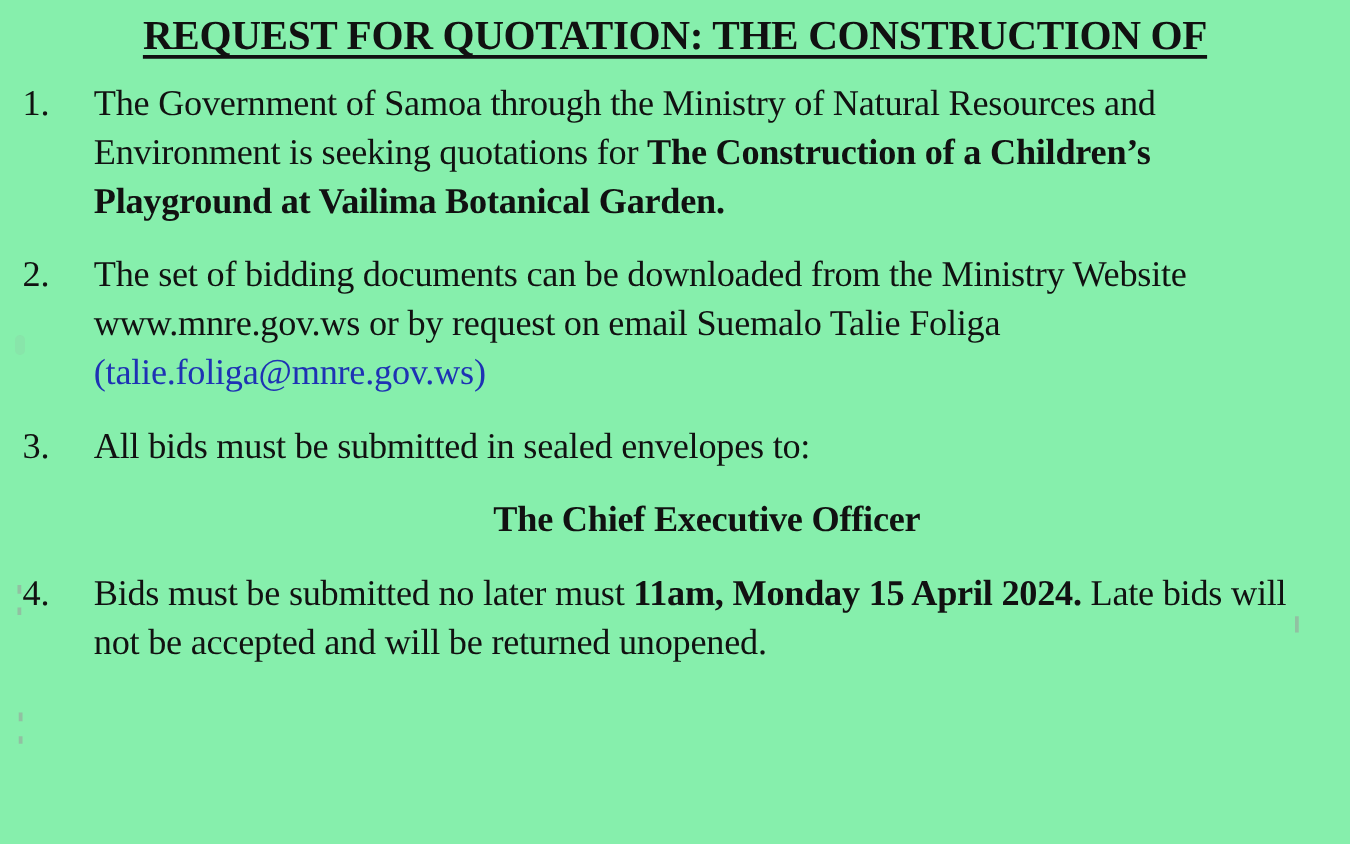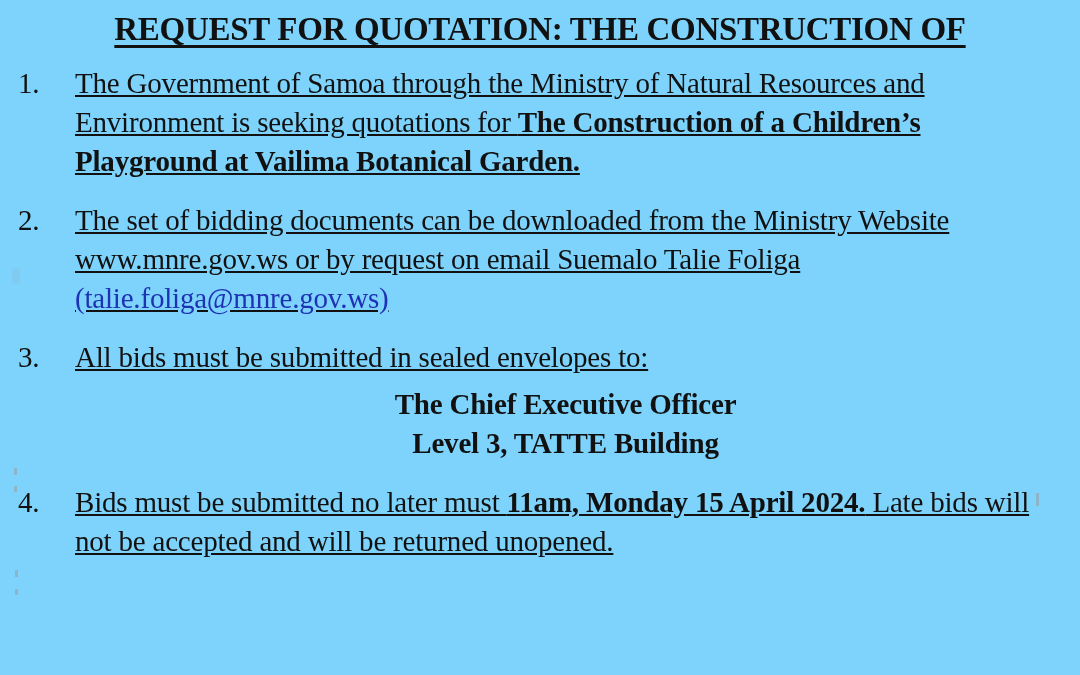--- a/index.html
+++ b/index.html
@@ -36,33 +36,32 @@
     align-items: flex-start;
     font-size: 29px;
     line-height: 39px;
     letter-spacing: -0.2px;
   }
   .item .num {
     flex: 0 0 57px;
   }
   .item .body {
     flex: 1 1 auto;
-    text-decoration: underline;
   }
   .item-1 { margin-top: 8px; }
   .item-2 { margin-top: 20px; }
   .item-3 { margin-top: 20px; }
   .item-4 { margin-top: 14px; }
   .bold { font-weight: bold; }
   .email-link {
     text-decoration: none;
     cursor: pointer;
   }
   .address-block {
-    margin-top: 8px;
+    margin-top: 20px;
     margin-left: 75px;
     margin-right: 24px;
     text-align: center;
     font-size: 29px;
     line-height: 39px;
     font-weight: bold;
     letter-spacing: -0.2px;
   }
   
   .artifact {
@@ -73,21 +72,21 @@
   .art-dots-1a { left: 14px; top: 468px; width: 3px; height: 7px; }
   .art-dots-1b { left: 14px; top: 486px; width: 3px; height: 6px; }
   .art-dots-2a { left: 15px; top: 570px; width: 3px; height: 7px; }
   .art-dots-2b { left: 15px; top: 589px; width: 3px; height: 6px; }
   .art-right-tick { left: 1036px; top: 493px; width: 3px; height: 13px; }
   .art-smudge { left: 12px; top: 268px; width: 8px; height: 16px; opacity: 0.12; border-radius: 4px; }
 </style>
 </head>
 <body>
 
-<div class="page" style="background: #7dd3fc; color: rgb(17, 17, 17);">
+<div class="page" style="background: #86efac; color: rgb(17, 17, 17);">
 
   <header class="title-block">
     <div class="title-line">
       <span class="u">REQUEST FOR QUOTATION: THE CONSTRUCTION OF</span>
     </div>
   </header>
 
   <div class="items">
 
     <div class="item item-1">
@@ -108,21 +107,20 @@
       <span class="num">3.</span>
       <div class="body">
         <span>All bids must be submitted in sealed envelopes to:</span>
       </div>
     </div>
 
   </div>
 
   <div class="address-block">
     <div>The Chief Executive Officer</div>
-    <div>Level 3, TATTE Building</div>
   </div>
 
   <div class="items">
     <div class="item item-4">
       <span class="num">4.</span>
       <div class="body">
         <span>Bids must be submitted no later must </span><span class="bold">11am, Monday 15 April 2024.</span><span> Late bids will not be accepted and will be returned unopened.</span>
       </div>
     </div>
   </div>

